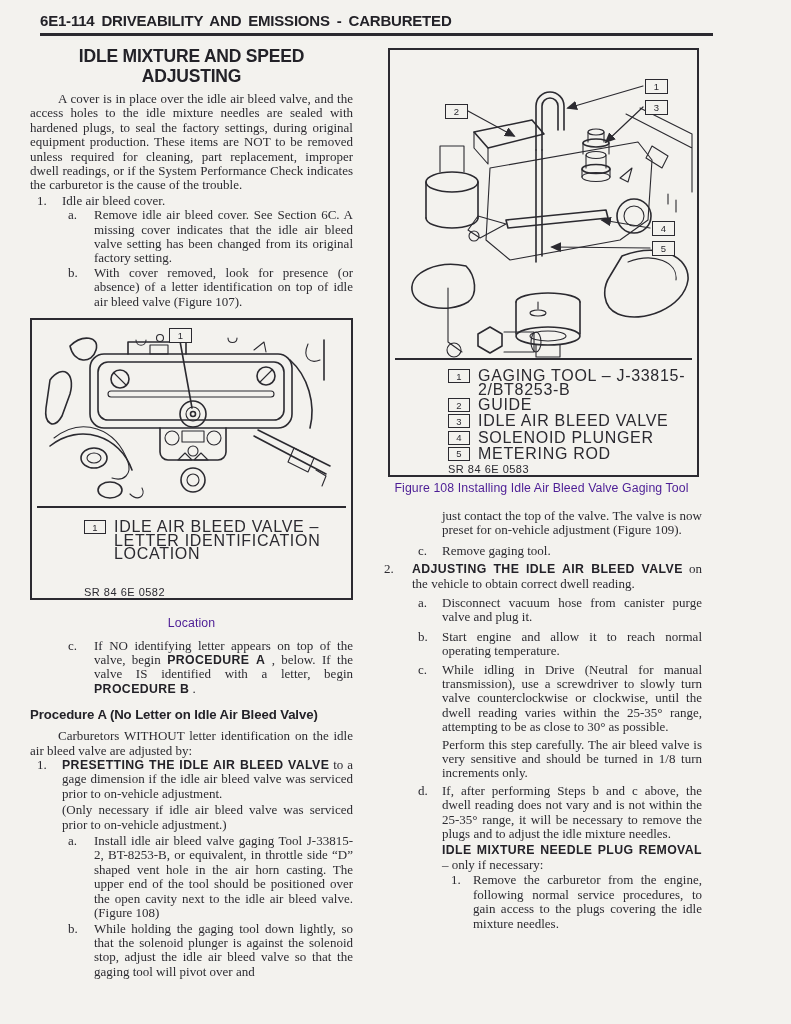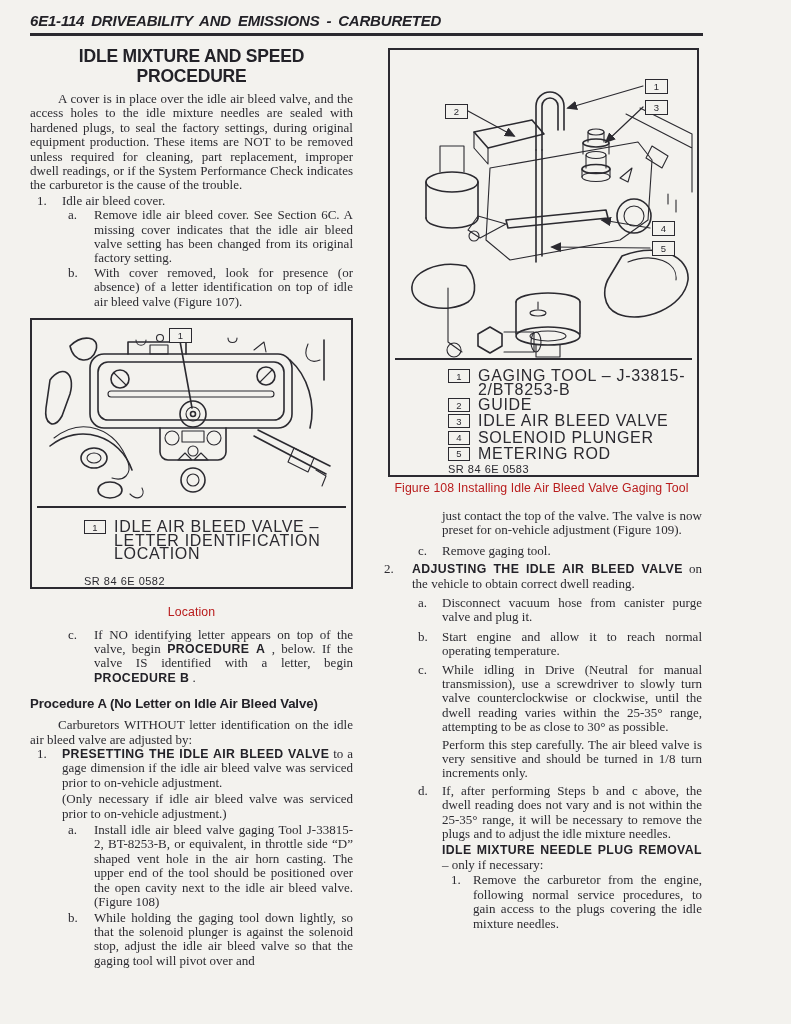--- a/index.html
+++ b/index.html
@@ -4,24 +4,24 @@
 <style>
   html,body { margin:0; padding:0; }
   body { background:#e8e7e3; }
   .page {
     position:relative; width:791px; height:1024px; margin:0 auto;
     background:#f3f2ee; overflow:hidden;
     font-family:"Liberation Serif", serif; color:#2c2b31;
   }
   
   .hdr {
-    position:absolute; left:30px; top:12px; width:673px;
+    position:absolute; left:40px; top:12px; width:673px;
     font-family:"Liberation Sans", sans-serif; font-weight:bold;
     font-size:15px; letter-spacing:-0.2px; word-spacing:3px; color:#232228;
-    padding-bottom:4px; border-bottom:3px solid #2b2a30;font-style:italic;
+    padding-bottom:4px; border-bottom:3px solid #2b2a30;
   }
   
   .colL { position:absolute; left:30px;  top:44px; width:323px; }
   .colR { position:absolute; left:384px; top:48px; width:318px; }
   .ttl {
     text-align:center; font-family:"Liberation Sans", sans-serif;
     font-weight:bold; font-size:17.5px; line-height:20px; color:#232228;
     margin:2px 0 6px 0; letter-spacing:-0.2px;
   }
   p, .li { font-size:13px; line-height:14.4px; margin:0; }
@@ -63,41 +63,41 @@
   .ltext {
     font-family:"Liberation Sans", sans-serif; font-size:16px;
     letter-spacing:0.7px; line-height:13.5px; color:#2b2a30;
   }
   .srcode {
     font-family:"Liberation Sans", sans-serif; font-size:11px;
     letter-spacing:0.5px; text-align:left; color:#2b2a30;
   }
   .caption {
     font-family:"Liberation Sans", sans-serif; font-size:12.3px;
-    line-height:13px; text-align:center; color:#b91c1c; letter-spacing:0.1px;
+    line-height:13px; text-align:center; color:#4c1d95; letter-spacing:0.1px;
   }
   .leg107 { padding:12px 8px 0 52px; position:relative; }
-  .leg107 .srcode { margin-top:14px; }
+  .leg107 .srcode { margin-top:25px; }
   .leg108 { padding:9px 10px 0 58px; }
   .leg108 .lrow { margin-bottom:2.2px; }
   .leg108 .srcode { margin-top:1px; }
 </style>
 </head>
 <body>
 
 <div class="page">
 
   <div class="hdr">
     <span>6E1-114 DRIVEABILITY AND EMISSIONS - CARBURETED</span>
   </div>
 
   <div class="colL">
     <div class="ttl">
       <span>IDLE MIXTURE AND SPEED</span><br>
-      <span>PROCEDURE</span>
+      <span>ADJUSTING</span>
     </div>
 
     <p class="j indent" style="margin-bottom:1px">A cover is in place over the idle air bleed valve, and the access holes to the idle mixture needles are sealed with hardened plugs, to seal the factory settings, during original equipment production. These items are NOT to be removed unless required for cleaning, part replacement, improper dwell readings, or if the System Performance Check indicates the carburetor is the cause of the trouble.</p>
 
     <div class="li lv1">
       <span class="mk">1.</span>
       <span>Idle air bleed cover.</span>
     </div>
     <div class="li lv2 j">
       <span class="mk">a.</span>

